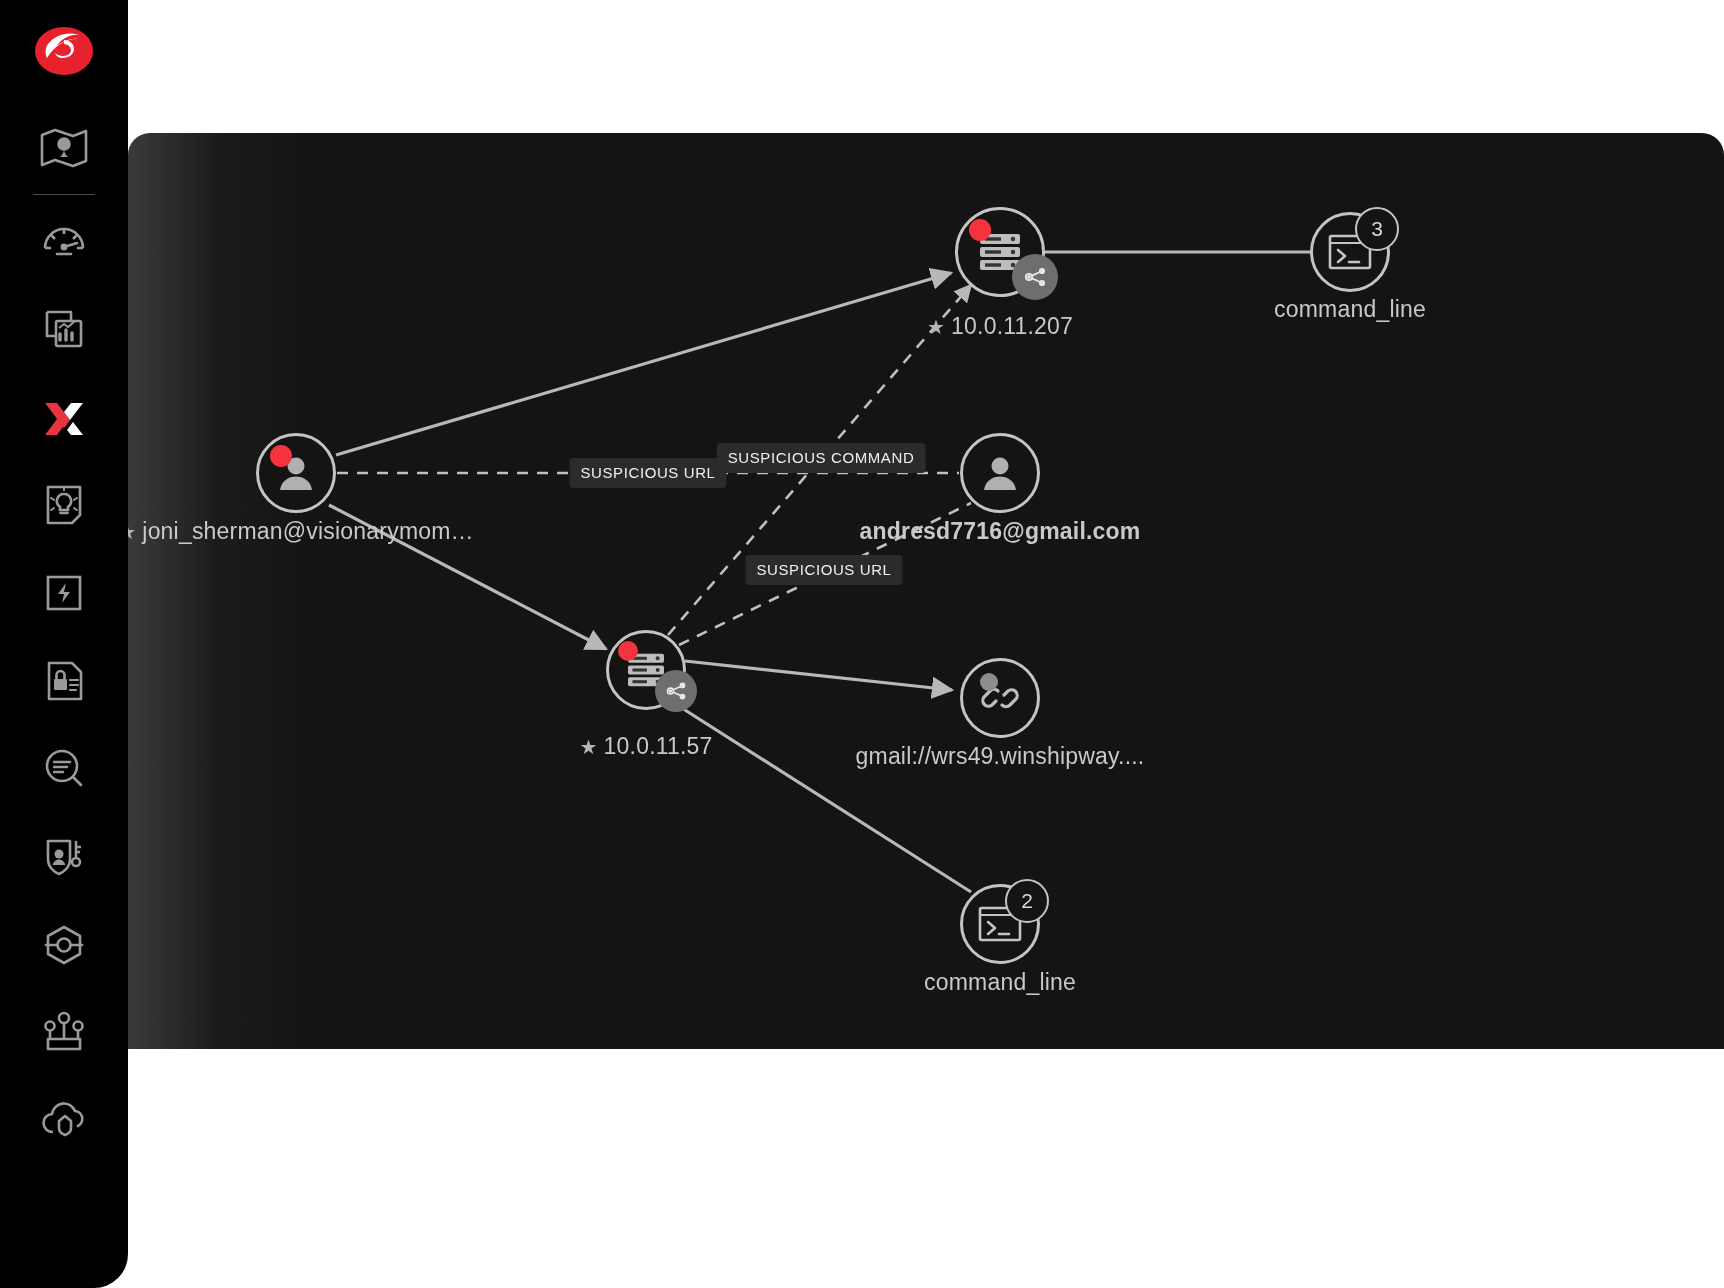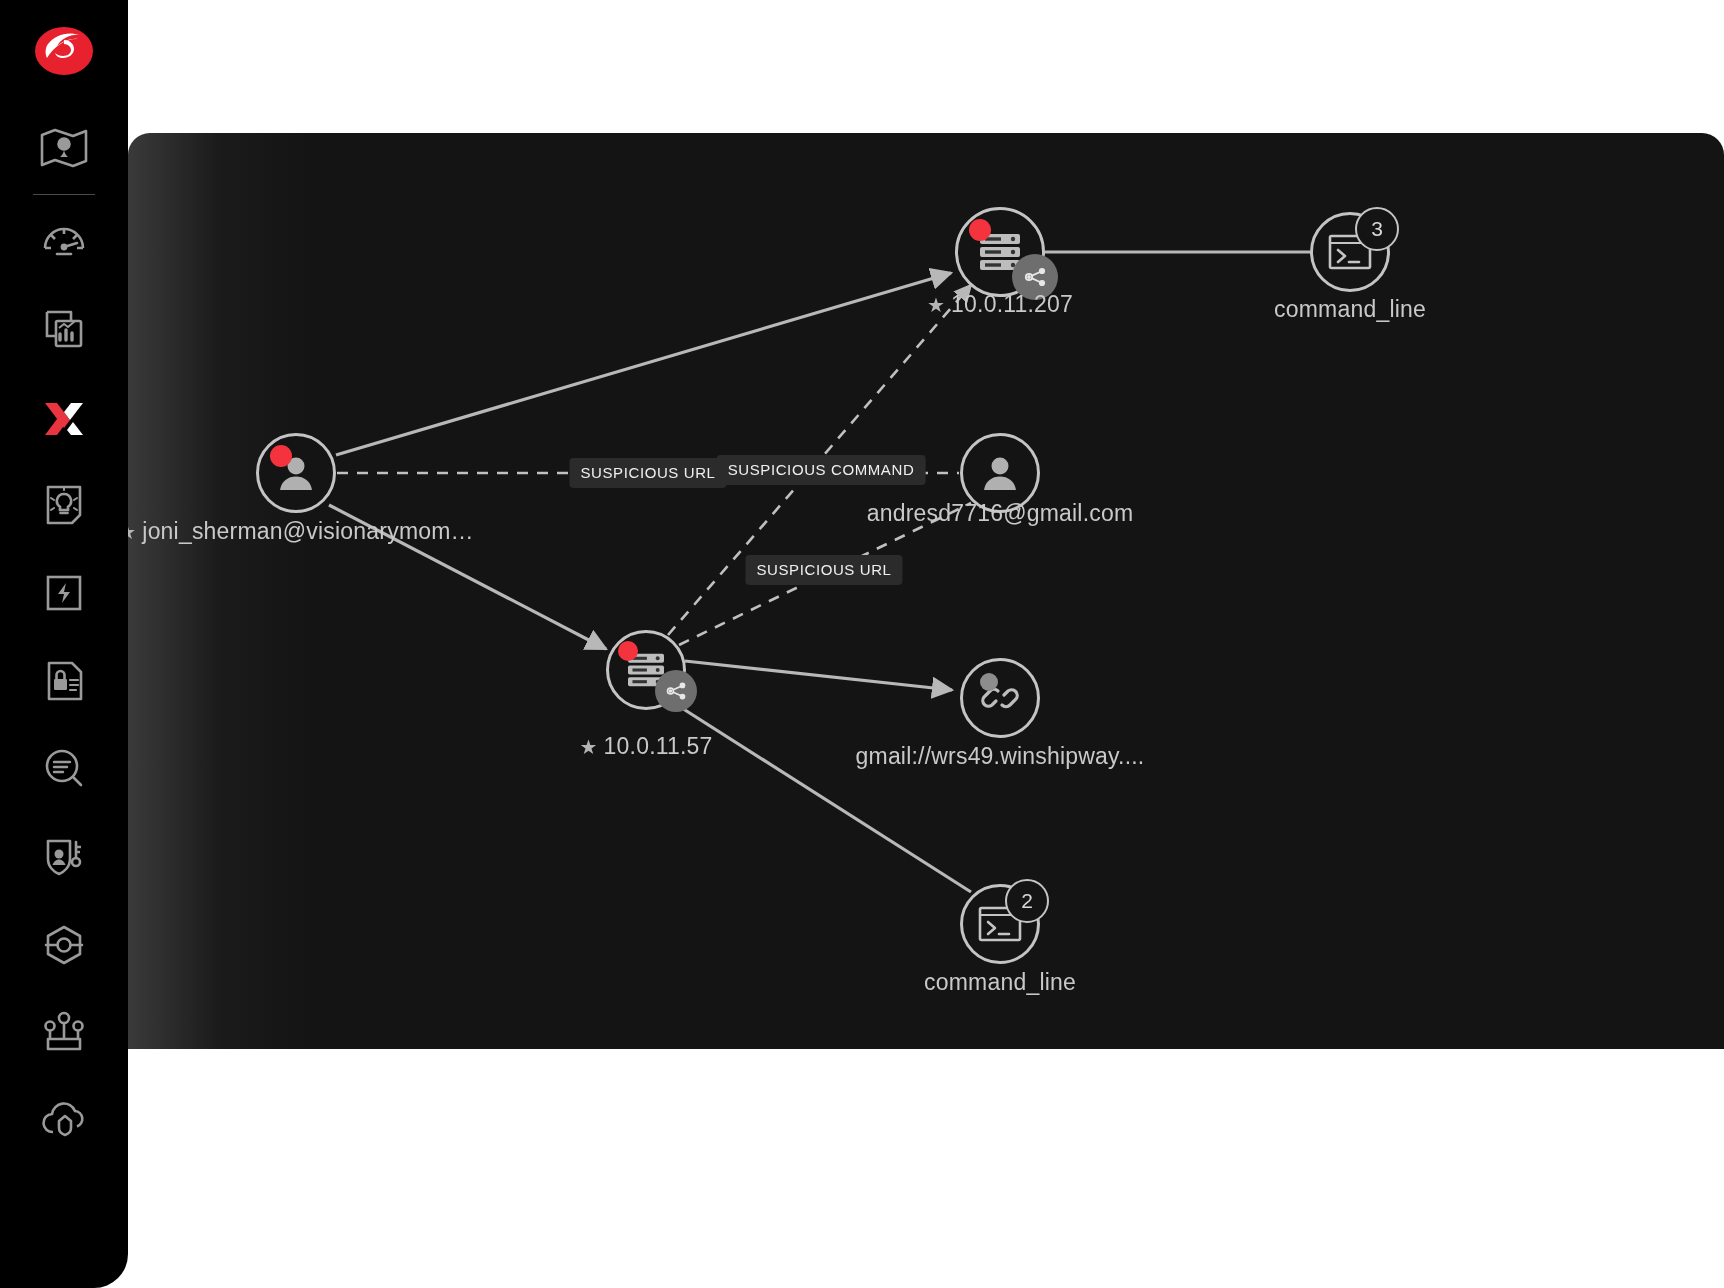--- a/index.html
+++ b/index.html
@@ -257,21 +257,21 @@
     <line x1="917" y1="119" x2="1182" y2="119" stroke="#b8b8b8" stroke-width="3.2"></line>
     <line x1="557" y1="528" x2="824" y2="557" stroke="#b8b8b8" stroke-width="3.2" marker-end="url(#arw)"></line>
     <line x1="546" y1="570" x2="843" y2="759" stroke="#b8b8b8" stroke-width="3.2"></line>
 
     <line x1="209" y1="340" x2="831" y2="340" stroke="#c0c0c0" stroke-width="2.6" stroke-dasharray="11 9"></line>
     <line x1="540" y1="502" x2="843" y2="152" stroke="#c0c0c0" stroke-width="2.6" stroke-dasharray="11 9" marker-end="url(#arw)"></line>
     <line x1="551" y1="512" x2="843" y2="370" stroke="#c0c0c0" stroke-width="2.6" stroke-dasharray="11 9"></line>
   </svg>
 
   <div class="echip" style="left:520px;top:340px;">SUSPICIOUS URL</div>
-  <div class="echip" style="left:693px;top:325px;margin-top:12px;">SUSPICIOUS COMMAND</div>
+  <div class="echip" style="left:693px;top:325px;">SUSPICIOUS COMMAND</div>
   <div class="echip" style="left:696px;top:437px;">SUSPICIOUS URL</div>
 
   <div class="node" style="left:872px;top:119px;">
     <div class="circle" style="width:90px;height:90px;">
       <svg width="44" height="40" viewBox="0 0 44 40">
         <rect x="2" y="2" width="40" height="10" rx="2" fill="#bdbdbd"></rect>
         <rect x="2" y="15" width="40" height="10" rx="2" fill="#bdbdbd"></rect>
         <rect x="2" y="28" width="40" height="10" rx="2" fill="#bdbdbd"></rect>
         <circle cx="35" cy="7" r="2.2" fill="#333"></circle>
         <circle cx="35" cy="20" r="2.2" fill="#333"></circle>
@@ -285,21 +285,21 @@
         <svg width="26" height="26" viewBox="0 0 26 26" fill="none" stroke="#e8e8e8" stroke-width="1.8">
           <circle cx="7" cy="13" r="3.2"></circle>
           <circle cx="7" cy="13" r="1" fill="#e8e8e8"></circle>
           <circle cx="20" cy="7" r="2.2" fill="#e8e8e8"></circle>
           <circle cx="20" cy="19" r="2.2" fill="#e8e8e8"></circle>
           <path d="M10 11.6l8-3.6M10 14.4l8 3.6"></path>
         </svg>
       </div>
     </div>
   </div>
-  <div class="nlabel" style="left:872px;top:158px;">
+  <div class="nlabel" style="left:872px;top:180px;">
     <span class="star">★</span><span>10.0.11.207</span>
   </div>
 
   <div class="node" style="left:1222px;top:119px;">
     <div class="circle" style="width:80px;height:80px;">
       <svg width="44" height="36" viewBox="0 0 44 36" fill="none" stroke="#c4c4c4" stroke-width="2.6">
         <rect x="2" y="2" width="40" height="32" rx="1.5"></rect>
         <path d="M2 9h40" stroke-width="2.2"></path>
         <path d="M10 16l7 6-7 6" stroke-linecap="round" stroke-linejoin="round"></path>
         <path d="M21 28h10" stroke-linecap="round"></path>
@@ -327,21 +327,21 @@
   </div>
 
   <div class="node" style="left:872px;top:340px;">
     <div class="circle" style="width:80px;height:80px;">
       <svg width="40" height="40" viewBox="0 0 40 40">
         <circle cx="20" cy="13" r="8.5" fill="#b0b0b0"></circle>
         <path d="M4 37c1.5-9 8-13.5 16-13.5S34.5 28 36 37z" fill="#b0b0b0"></path>
       </svg>
     </div>
   </div>
-  <div class="nlabel" style="left:872px;top:367px;">
+  <div class="nlabel" style="left:872px;top:385px;font-weight:bold;">
     <span>andresd7716@gmail.com</span>
   </div>
 
   <div class="node" style="left:518px;top:537px;">
     <div class="circle" style="width:80px;height:80px;">
       <svg width="40" height="36" viewBox="0 0 44 40">
         <rect x="2" y="2" width="40" height="10" rx="2" fill="#bdbdbd"></rect>
         <rect x="2" y="15" width="40" height="10" rx="2" fill="#bdbdbd"></rect>
         <rect x="2" y="28" width="40" height="10" rx="2" fill="#bdbdbd"></rect>
         <circle cx="35" cy="7" r="2.2" fill="#333"></circle>

